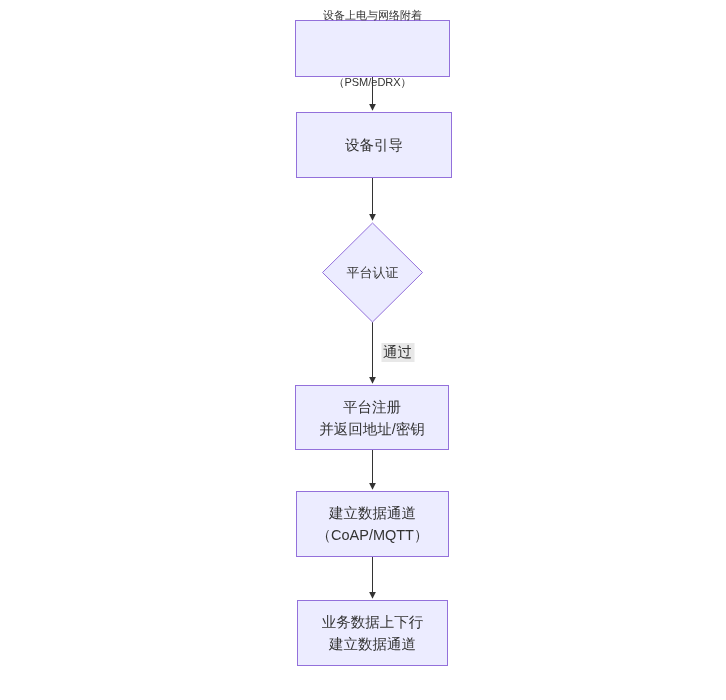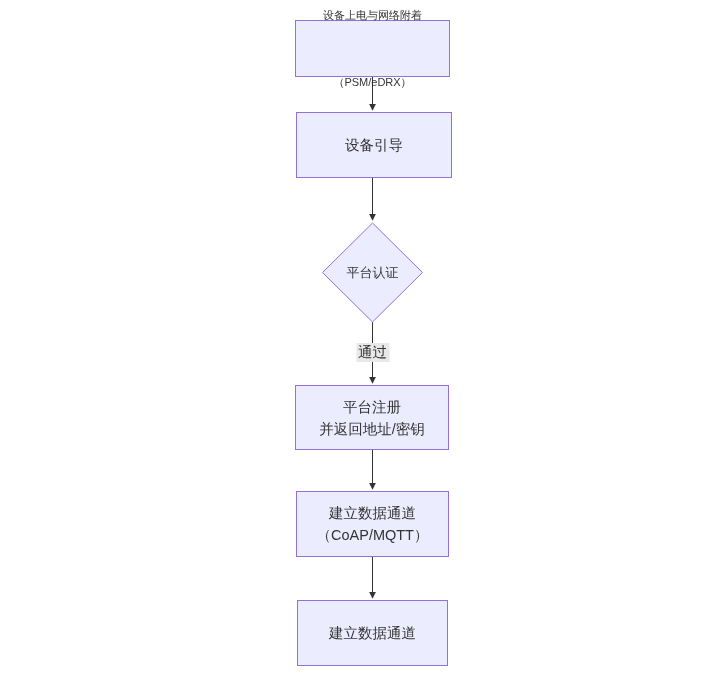--- a/index.html
+++ b/index.html
@@ -55,20 +55,21 @@
   .edge-label {
     position: absolute;
     z-index: 3;
     transform: translateX(-50%);
     background: #e8e8e8;
     color: #333333;
     font-size: 14.5px;
     line-height: 19px;
     padding: 0 2px;
     white-space: nowrap;
+    margin-left: 25px;
   }
 </style>
 </head>
 <body>
 
 <div class="canvas">
 
   <svg class="edges" width="726" height="700" viewBox="0 0 726 700">
     <defs>
       <marker id="arrow" viewBox="0 0 10 10" refX="9" refY="5" markerWidth="7" markerHeight="7" orient="auto">
@@ -102,16 +103,17 @@
     <span>建立数据通道</span>
     <span>（CoAP/MQTT）</span>
   </div>
 
   <div class="node" style="left:295px; top:385px; width:154px; height:65px;">
     <span>平台注册</span>
     <span>并返回地址/密钥</span>
   </div>
 
   <div class="node" style="left:297px; top:600px; width:151px; height:66px;">
+    <span>业务数据上下行</span>
     <span>建立数据通道</span>
   </div>
 
 </div>
 
 </body></html>

